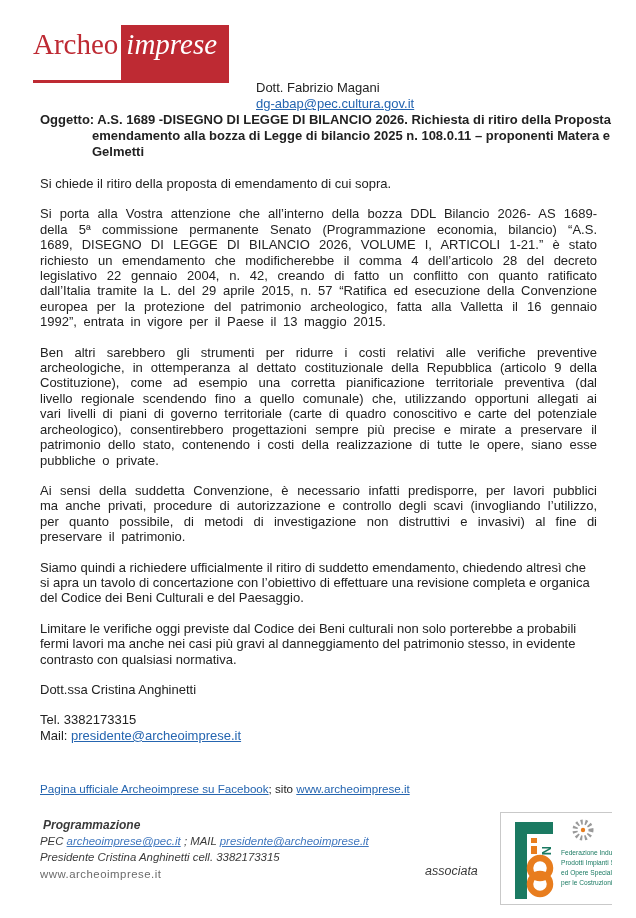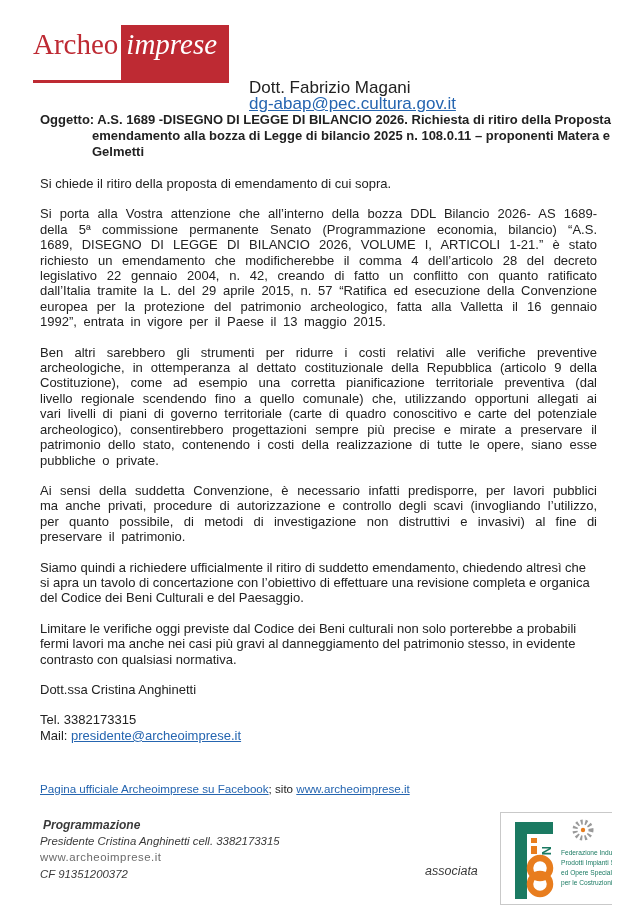--- a/index.html
+++ b/index.html
@@ -14,21 +14,21 @@
   .logo .archeo {
     color:#be2a33; display:inline-block;
     padding:5px 3px 5px 0; border-bottom:3px solid #be2a33;
   }
   .logo .imprese {
     background:#be2a33; color:#ffffff; font-style:italic; display:inline-block;
     padding:5px 12px 21px 5px; border-bottom:3px solid #be2a33;
   }
 
   
-  .recipient { position:absolute; left:249px; top:80px; font-size:17px; line-height:16px; }
+  .recipient { position:absolute; left:256px; top:80px; font-size:13px; line-height:16px; }
   a.lnk { color:#2565b0; text-decoration:underline; cursor:pointer; }
 
   
   .subject {
     position:absolute; left:40px; top:112px; width:548px;
     font-weight:bold; font-size:13px; line-height:16px;
     padding-left:52px; text-indent:-52px;
   }
 
   
@@ -91,23 +91,25 @@
       <div><span>Mail: </span><a class="lnk">presidente@archeoimprese.it</a></div>
     </div>
   </div>
 
   <div class="links-line">
     <a class="lnk">Pagina ufficiale Archeoimprese su Facebook</a><span>; sito </span><a class="lnk">www.archeoimprese.it</a>
   </div>
 
   <div class="footer-block">
     <div class="company">Programmazione</div>
+    <div>
+      <span>PEC </span><a class="flnk">archeoimprese@pec.it</a><span> ; MAIL </span><a class="flnk">presidente@archeoimprese.it</a>
+    </div>
     <div>Presidente Cristina Anghinetti cell. 3382173315</div>
     <div class="site">www.archeoimprese.it</div>
-    <div>CF  91351200372</div>
   </div>
 
   <div class="associata">associata</div>
 
   <div class="finco-box">
     <svg width="125" height="91" viewBox="0 0 125 91">
 
       <rect x="14" y="9" width="12" height="77" fill="#1b7a62"></rect>
       <rect x="14" y="9" width="38" height="12" fill="#1b7a62"></rect>
 

